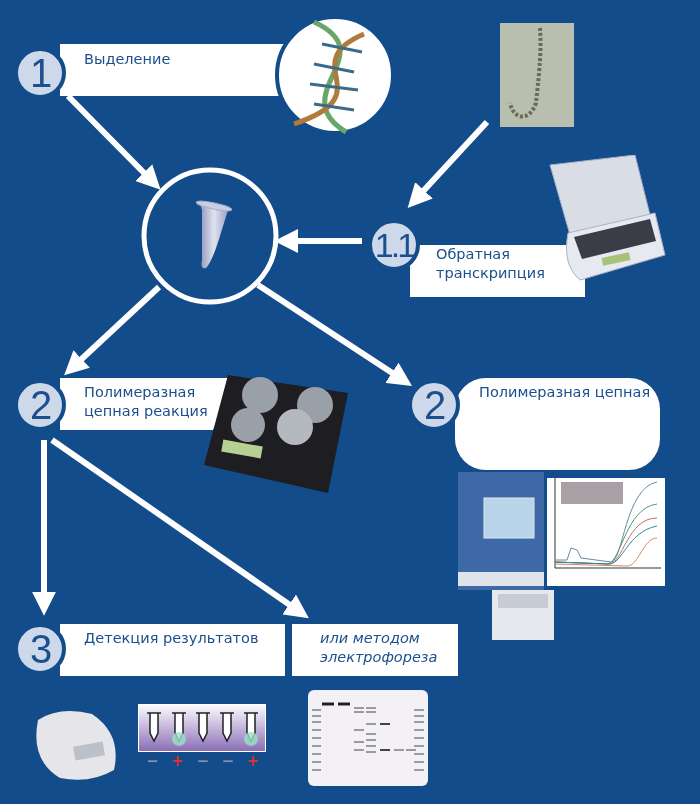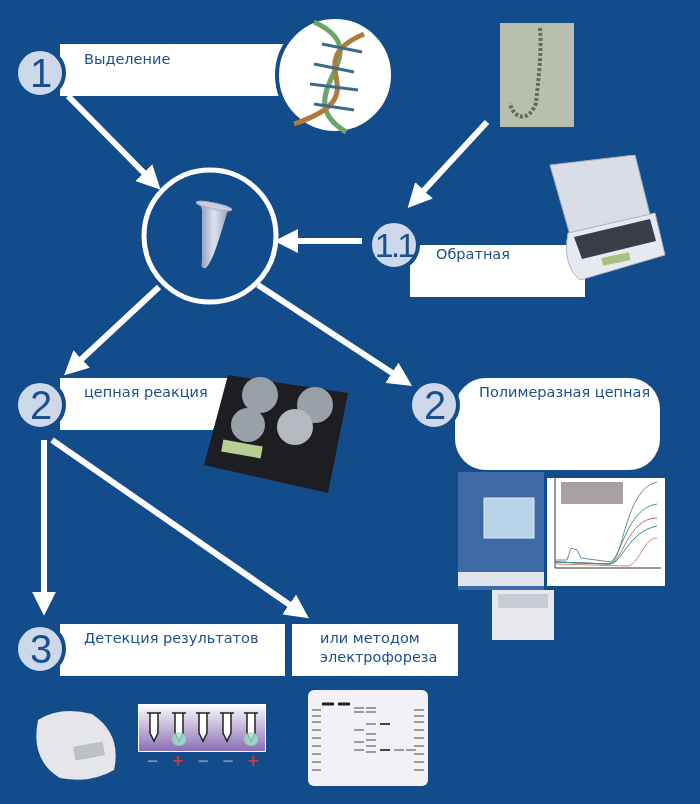--- a/index.html
+++ b/index.html
@@ -56,30 +56,32 @@
   <path d="M48,30 L88,38 M40,50 L80,58 M36,70 L84,76 M40,90 L80,96" stroke="#3a6c8a" stroke-width="3"></path>
 </svg>
 
 <svg class="pic" style="left:500px;top:23px;" width="74" height="104" viewBox="0 0 74 104">
   <rect width="74" height="104" fill="#b8bfae"></rect>
   <path d="M40,5 C42,30 38,60 36,80 C30,98 14,98 10,80" stroke="#6a6a56" stroke-width="4" fill="none" stroke-dasharray="3 2"></path>
 </svg>
 
 <div class="label-box" style="left:410px;top:218px;width:175px;height:52px;padding:0 0 0 26px;box-sizing:border-box;margin-top:27px;">
   <span>Обратная</span>
+  <span>транскрипция</span>
 </div>
 <div class="num n11" style="left:368px;top:219px;">1.1</div>
 <svg class="pic" style="left:540px;top:155px;" width="130" height="130" viewBox="0 0 130 130">
   <path d="M10,10 L95,0 L110,60 L30,80 Z" fill="#d9dde6" stroke="#aab2c4"></path>
   <path d="M28,78 L115,58 L125,100 L40,125 Q22,110 28,78 Z" fill="#e6e9f0" stroke="#aab2c4"></path>
   <path d="M34,82 L110,64 L116,86 L42,104 Z" fill="#3a3d48"></path>
   <rect x="62" y="100" width="28" height="8" fill="#a9c27a" transform="rotate(-12 76 104)"></rect>
 </svg>
 
 <div class="label-box" style="left:60px;top:378px;width:180px;height:52px;padding:5px 0 0 24px;box-sizing:border-box;clip-path:polygon(0 0,100% 0,85% 100%,0 100%);">
+  <span>Полимеразная</span>
   <span>цепная реакция</span>
 </div>
 <div class="num" style="left:14px;top:379px;">2</div>
 <svg class="pic" style="left:200px;top:365px;" width="150" height="130" viewBox="0 0 150 130">
   <path d="M28,10 L148,28 L128,128 L4,100 Z" fill="#1e1e22"></path>
   <circle cx="60" cy="30" r="18" fill="#9aa0a8"></circle>
     <circle cx="115" cy="40" r="18" fill="#9aa0a8"></circle>
   <circle cx="48" cy="60" r="17" fill="#9aa0a8"></circle>
     <circle cx="95" cy="62" r="18" fill="#b4b9c0"></circle>
   <rect x="22" y="78" width="40" height="12" fill="#b6cf92" transform="rotate(10 42 84)"></rect>
@@ -105,21 +107,21 @@
   <path d="M8,84 L60,86 C74,86 78,30 110,26" stroke="#4a9a7a" fill="none"></path>
   <path d="M8,84 L62,86 C76,86 80,40 110,40" stroke="#c06a6a" fill="none"></path>
   <path d="M8,84 L62,86 C76,86 80,54 110,48" stroke="#2a8aa0" fill="none"></path>
   <path d="M8,86 L80,88 C92,88 96,60 110,60" stroke="#d08a6a" fill="none"></path>
 </svg>
 
 <div class="label-box" style="left:60px;top:624px;width:225px;height:52px;padding:5px 16px 0 24px;box-sizing:border-box;">
   <span>Детекция результатов</span>
 </div>
 <div class="num" style="left:14px;top:623px;">3</div>
-<div class="label-box" style="left:288px;top:624px;width:170px;height:52px;padding:5px 0 0 28px;box-sizing:border-box;border-left:4px solid #134c8a;border-radius:0;">
+<div class="label-box" style="left:288px;top:624px;width:170px;height:52px;padding:5px 0 0 28px;box-sizing:border-box;border-left:4px solid #134c8a;border-radius:0;font-style:italic;">
   <span>или методом</span>
   <span>электрофореза</span>
 </div>
 
 <svg class="pic" style="left:30px;top:700px;" width="100" height="90" viewBox="0 0 100 90">
   <path d="M8,20 Q30,6 62,14 Q92,34 84,70 Q60,84 30,78 Q0,60 8,20 Z" fill="#e6e6ea"></path>
   <rect x="44" y="44" width="30" height="14" fill="#bcc0c8" transform="rotate(-10 59 51)"></rect>
 </svg>
 <div class="abs" style="left:138px;top:704px;width:126px;height:46px;background:linear-gradient(#fbfafe,#8b6fb5);border:1px solid #fff;">
   <svg width="126" height="46" viewBox="0 0 126 46">

